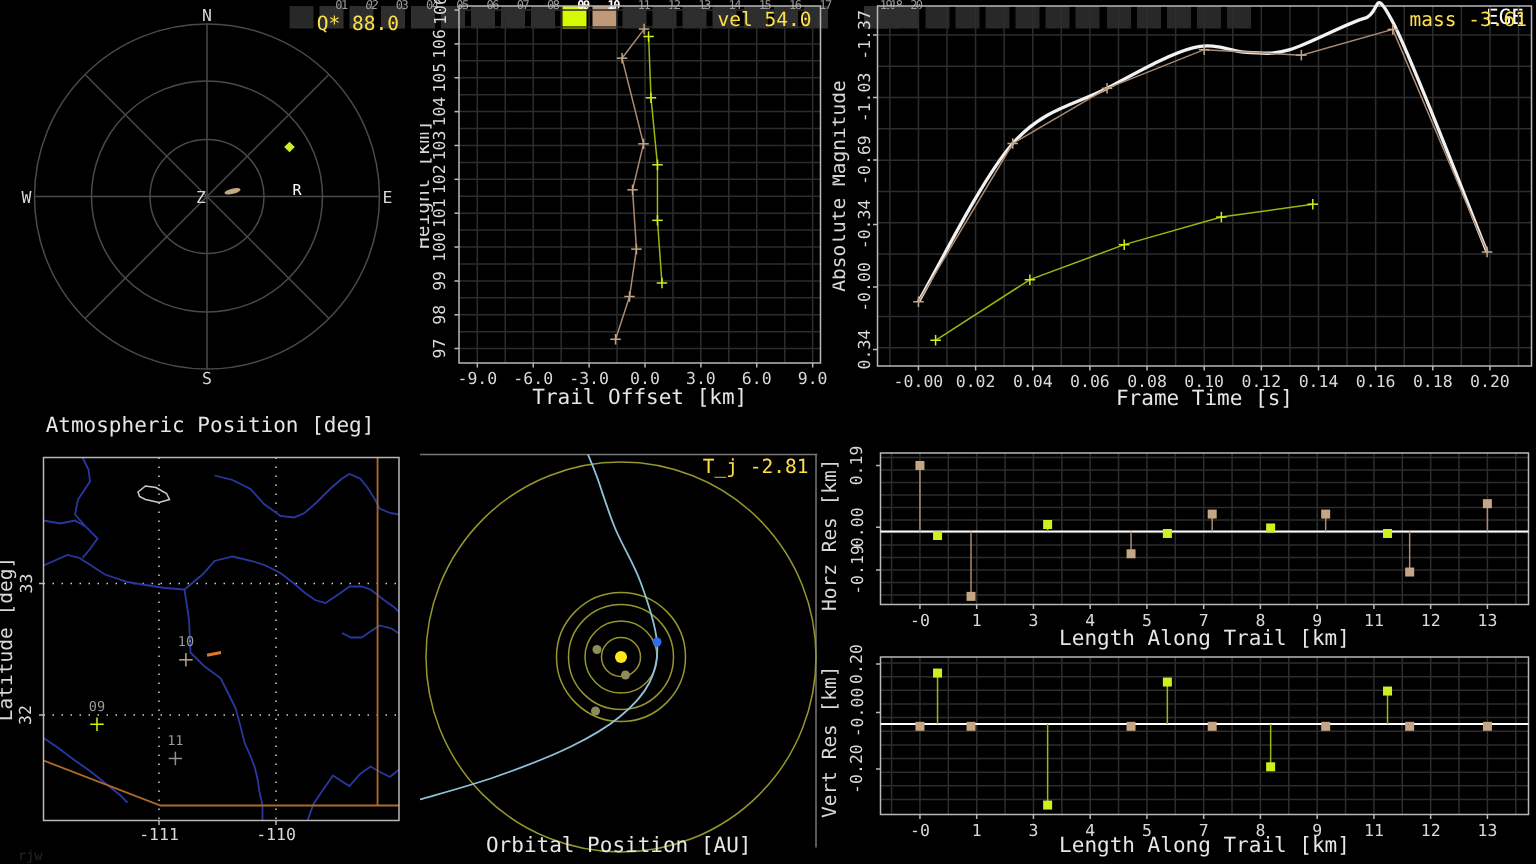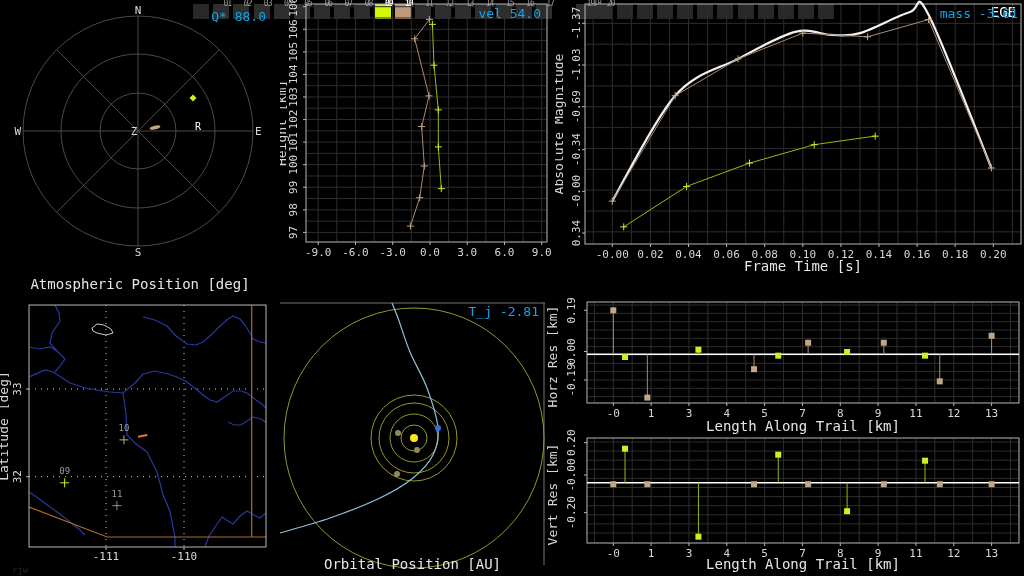--- a/index.html
+++ b/index.html
@@ -6,21 +6,21 @@
   .screen{position:relative;width:1024px;height:576px;background:#000;overflow:hidden;
           font-family:"DejaVu Sans Mono",monospace;color:#e6e6e6;}
   .topbar{position:absolute;left:0;top:0;width:1024px;height:24px;background:#000;}
   .ts{position:absolute;left:8px;top:4px;font-size:13px;color:#fff;white-space:pre;}
   .ege{position:absolute;right:8px;top:4px;font-size:14px;color:#fff;}
   .fbox{position:absolute;top:4px;width:16px;height:15px;background:#2e2e2e;}
   .fbox .num{position:absolute;top:-5px;right:-2px;font-size:8px;color:#9a9a9a;letter-spacing:-1px;}
   .panel{position:absolute;}
   .panel svg{position:absolute;left:0;top:0;}
   .ptitle{position:absolute;font-size:14px;color:#e6e6e6;text-align:center;white-space:pre;}
-  .pstat{position:absolute;font-size:13px;color:#0ea5e9;white-space:pre;text-align:right;}
+  .pstat{position:absolute;font-size:13px;color:#fde047;white-space:pre;text-align:right;}
 </style>
 </head>
 <body>
 
 <div class="screen">
 
   <div class="topbar">
     <div id="frames">
         <div class="fbox" style="left: 193px; background: rgb(40, 40, 40);"></div>
         <div class="fbox" style="left: 213.17px;">
@@ -215,20 +215,21 @@
         <line x1="150.4744" y1="65.18630000000007" x2="157.4744" y2="65.18630000000007" stroke="#cdf020" stroke-width="1"></line>
         <line x1="153.9744" y1="61.686300000000074" x2="153.9744" y2="68.68630000000007" stroke="#cdf020" stroke-width="1"></line>
         <line x1="154.8214" y1="109.87489999999984" x2="161.8214" y2="109.87489999999984" stroke="#cdf020" stroke-width="1"></line>
         <line x1="158.3214" y1="106.37489999999984" x2="158.3214" y2="113.37489999999984" stroke="#cdf020" stroke-width="1"></line>
         <line x1="154.8214" y1="146.88969999999986" x2="161.8214" y2="146.88969999999986" stroke="#cdf020" stroke-width="1"></line>
         <line x1="158.3214" y1="143.38969999999986" x2="158.3214" y2="150.38969999999986" stroke="#cdf020" stroke-width="1"></line>
         <line x1="157.8022" y1="188.64420000000007" x2="164.8022" y2="188.64420000000007" stroke="#cdf020" stroke-width="1"></line>
         <line x1="161.3022" y1="185.14420000000007" x2="161.3022" y2="192.14420000000007" stroke="#cdf020" stroke-width="1"></line>
       </svg>
     <div class="pstat" style="right:14px;top:6px">vel 54.0</div>
+    <div class="ptitle" style="left:26px;top:257px;width:241px">Trail Offset [km]</div>
   </div>
 
   <div class="panel" style="left:555px;top:24;width:469px;height:271px">
     <svg id="svg-mag" width="469" height="271">
         <line x1="38.25" y1="4" x2="38.25" y2="244" stroke="#2d2d2d" stroke-width="1"></line>
         <line x1="57.3" y1="4" x2="57.3" y2="244" stroke="#2d2d2d" stroke-width="1"></line>
         <line x1="76.35" y1="4" x2="76.35" y2="244" stroke="#2d2d2d" stroke-width="1"></line>
         <line x1="95.4" y1="4" x2="95.4" y2="244" stroke="#2d2d2d" stroke-width="1"></line>
         <line x1="114.45" y1="4" x2="114.45" y2="244" stroke="#2d2d2d" stroke-width="1"></line>
         <line x1="133.5" y1="4" x2="133.5" y2="244" stroke="#2d2d2d" stroke-width="1"></line>

